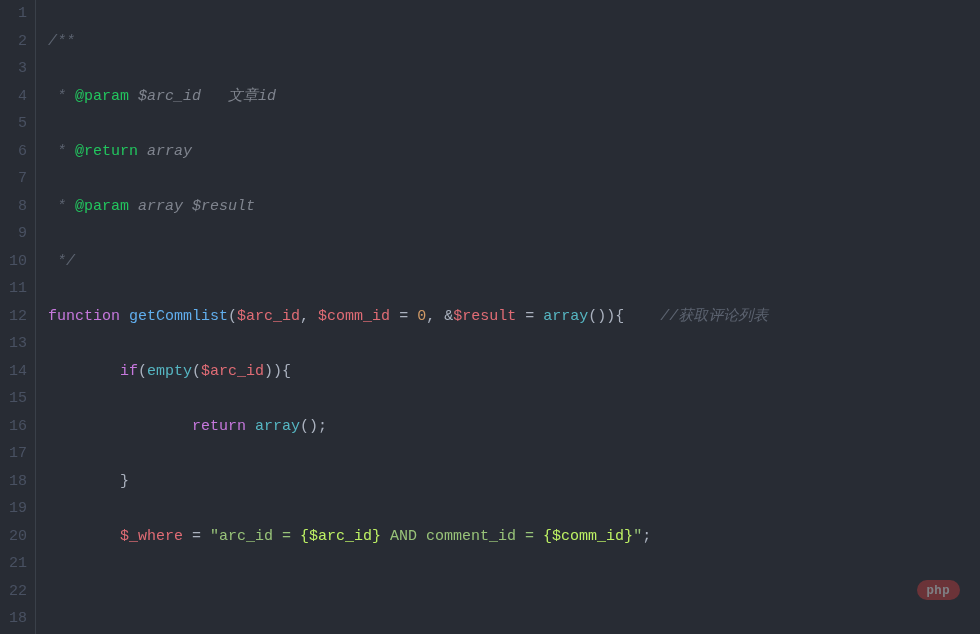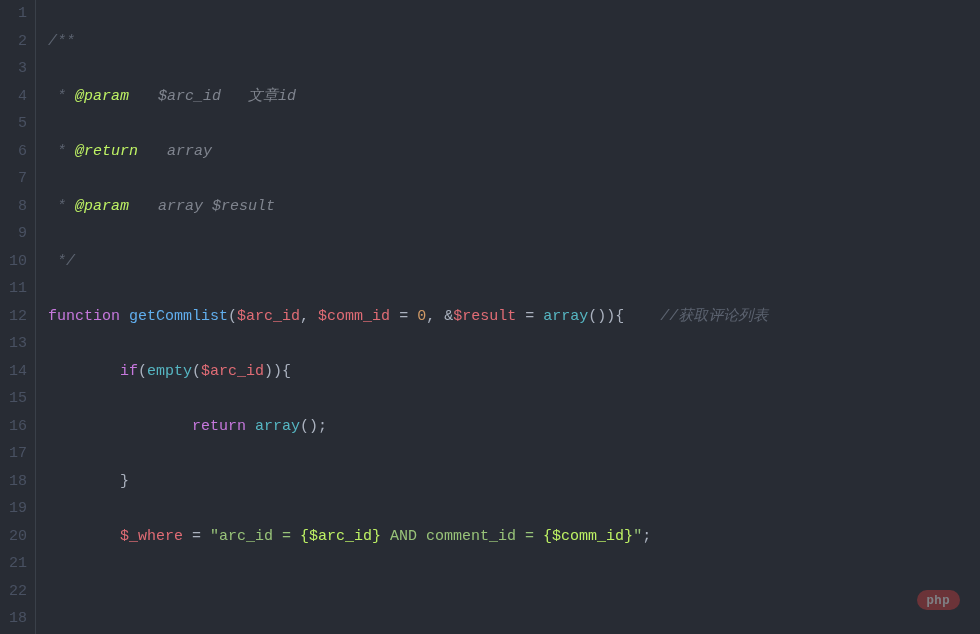--- a/index.html
+++ b/index.html
@@ -33,33 +33,33 @@
     .code {
       padding-left: 12px;
       flex: 1;
       white-space: pre;
       color: #abb2bf;
     }
     .code-line {
       height: 27.5px;
     }
     .c-comment { color: #5c6370; font-style: italic; }
-    .c-doctag { color: #bef264; font-style: italic; }
-    .c-docvar { color: #7f848e; font-style: italic; padding-left: 20px; }
+    .c-doctag { color: #22c55e; }
+    .c-docvar { color: #7f848e; font-style: italic; }
     .c-keyword { color: #c678dd; }
     .c-func { color: #61afef; }
     .c-var { color: #e06c75; }
     .c-num { color: #d19a66; }
     .c-string { color: #98c379; }
     .c-string-interp { color: #bef264; }
     .c-punct { color: #abb2bf; }
     .c-builtin { color: #56b6c2; }
     .watermark {
       position: absolute;
-      bottom: 20px;
+      bottom: 30px;
       right: 20px;
       opacity: 0.4;
       pointer-events: none;
     }
     .wm-pill {
       background: #d13e3e;
       color: #fff;
       border-radius: 12px;
       padding: 3px 10px;
       font-family: Arial, sans-serif;

